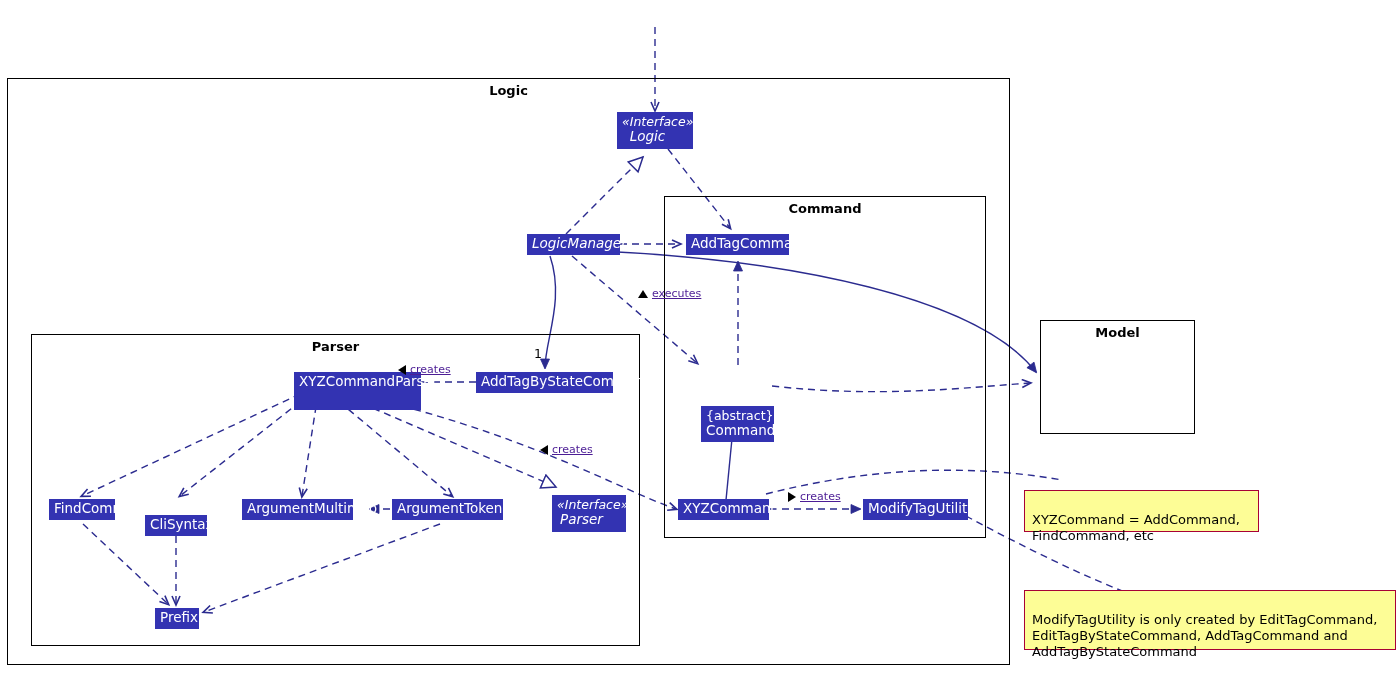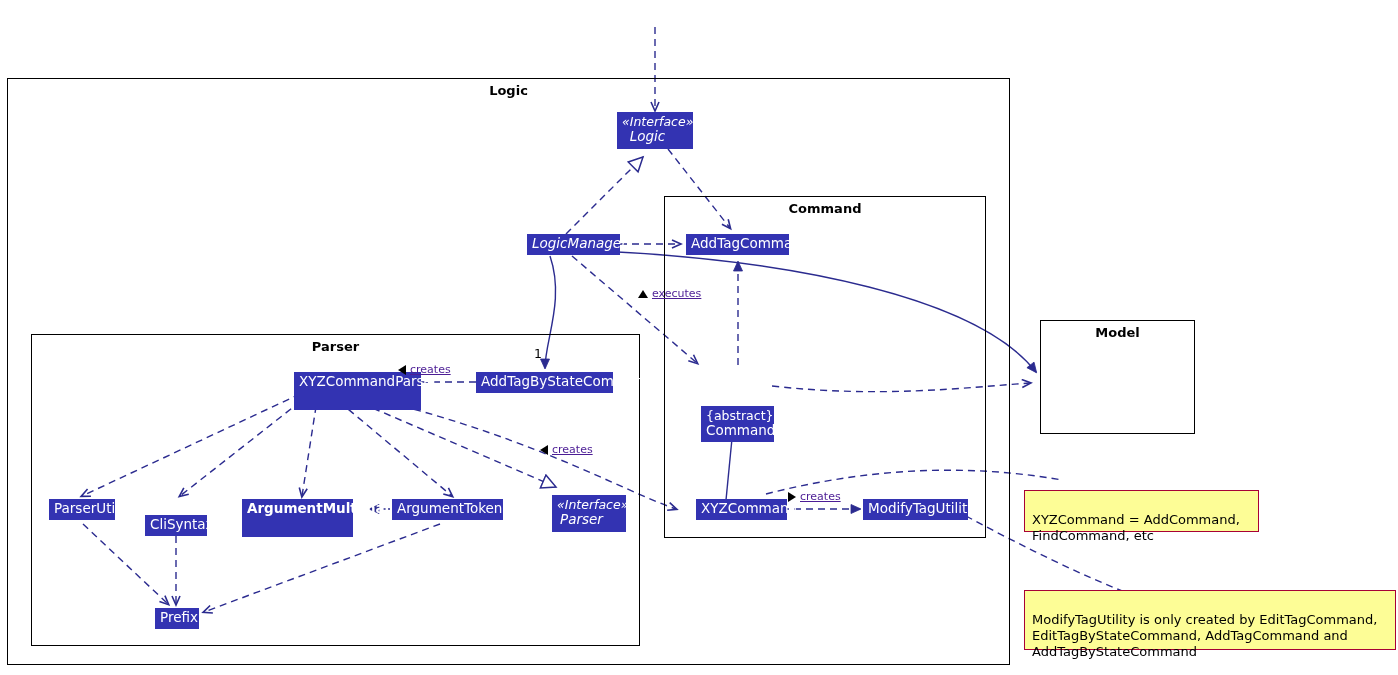--- a/index.html
+++ b/index.html
@@ -238,21 +238,21 @@
 
   <div class="cls" style="left:686px; top:234px; width:103px; height:21px;">
     <span class="nm">AddTagCommand</span>
   </div>
 
   <div class="cls two-line" style="left:701px; top:366px; width:73px; height:36px;margin-top:40px;">
     <span class="stereo" style="font-style:normal;">{abstract}</span>
     <span class="nm">Command</span>
   </div>
 
-  <div class="cls" style="left:678px; top:499px; width:91px; height:21px;margin-left:18px;">
+  <div class="cls" style="left:678px; top:499px; width:91px; height:21px;">
     <span class="nm">XYZCommand</span>
   </div>
 
   <div class="cls" style="left:863px; top:499px; width:105px; height:21px;">
     <span class="nm">ModifyTagUtility</span>
   </div>
 
   <div class="cls" style="left:476px; top:372px; width:137px; height:21px;">
     <span class="nm">AddTagByStateCommand</span>
   </div>
@@ -260,28 +260,28 @@
   <div class="cls" style="left:253px; top:372px; width:127px; height:38px;margin-left:41px;">
     <span class="nm">XYZCommandParser</span>
   </div>
 
   <div class="cls iface two-line" style="left:552px; top:495px; width:74px; height:37px;">
     <span class="stereo">«Interface»</span>
     <span class="nm">Parser</span>
   </div>
 
   <div class="cls" style="left:49px; top:499px; width:66px; height:21px;">
-    <span class="nm">ParserUtil</span>
+    <span class="nm">FindCommand</span>
   </div>
 
   <div class="cls" style="left:145px; top:499px; width:62px; height:21px;margin-top:16px;">
     <span class="nm">CliSyntax</span>
   </div>
 
-  <div class="cls" style="left:242px; top:499px; width:111px; height:38px;font-weight:bold;">
+  <div class="cls" style="left:242px; top:499px; width:111px; height:21px;">
     <span class="nm">ArgumentMultimap</span>
   </div>
 
   <div class="cls" style="left:392px; top:499px; width:111px; height:21px;">
     <span class="nm">ArgumentTokenizer</span>
   </div>
 
   <div class="cls" style="left:155px; top:608px; width:44px; height:21px;">
     <span class="nm">Prefix</span>
   </div>

